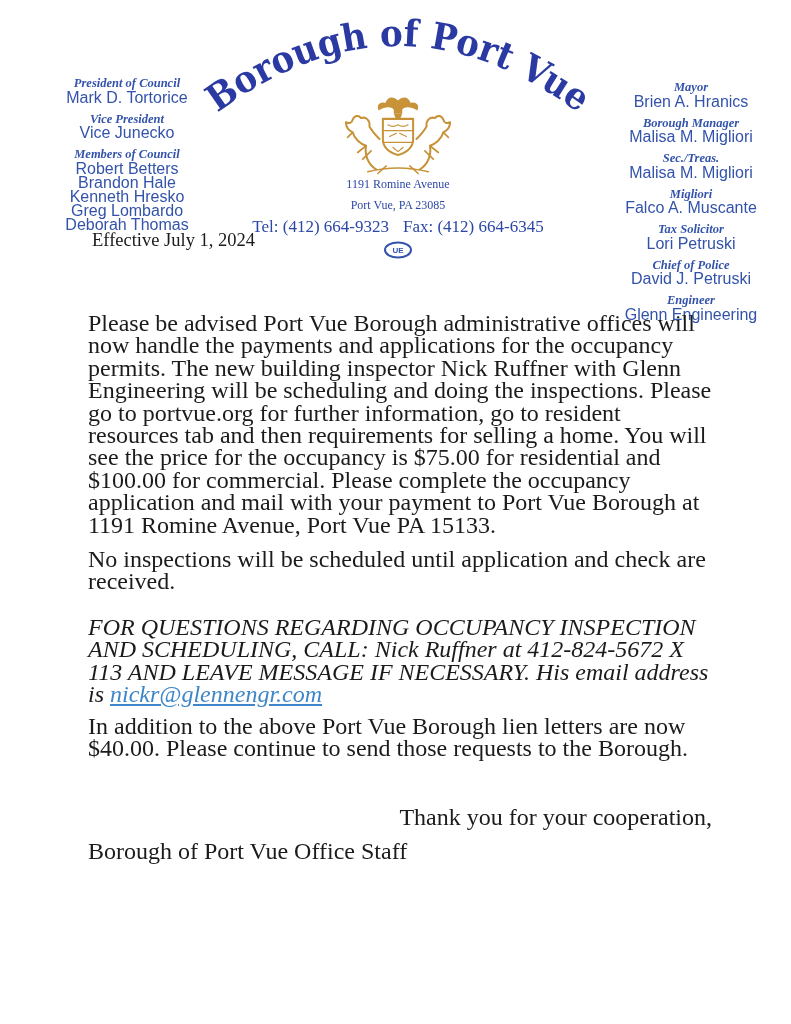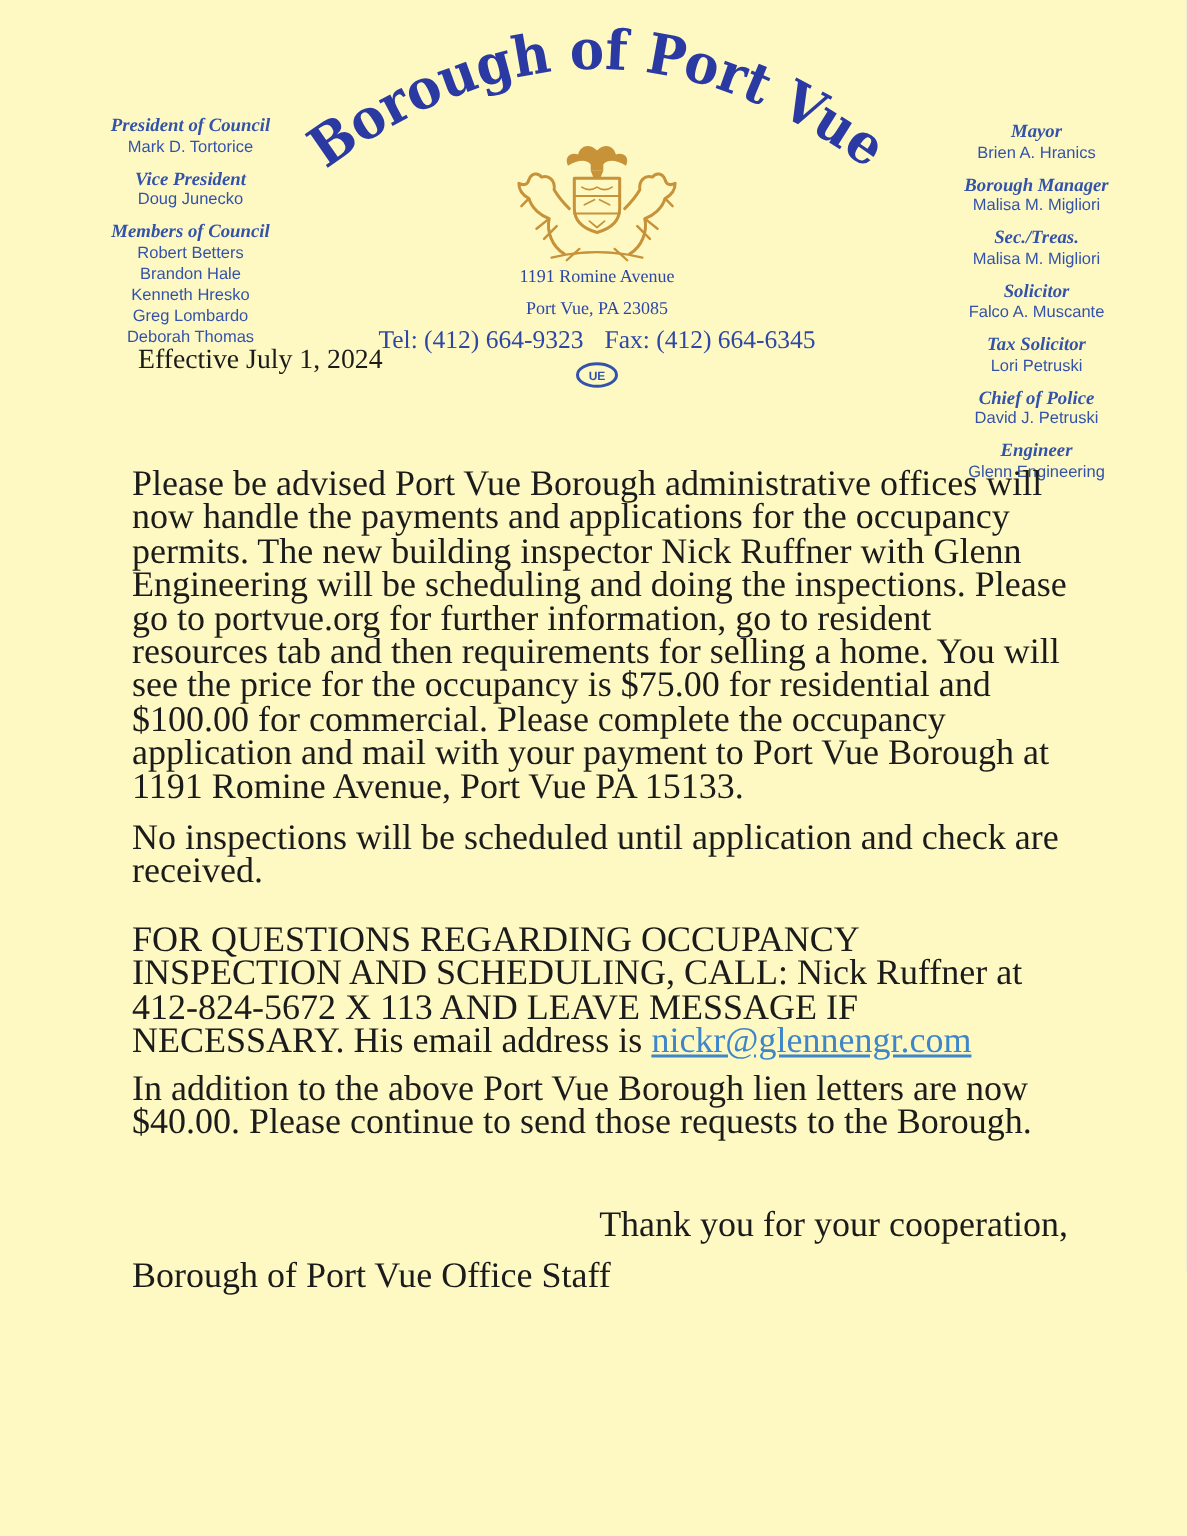--- a/index.html
+++ b/index.html
@@ -1,20 +1,20 @@
 <!DOCTYPE html>
 <html><head>
 <meta charset="utf-8">
 <style>
   html, body { margin:0; padding:0; background:#e8e8e8; }
   .page {
     position: relative;
     width: 791px;
     height: 1024px;
-    background: #fef9c3;
+    background: #ffffff;
     margin: 0 auto;
     font-family: "Liberation Serif", serif;
     overflow: hidden;
   }
 
   
   .officials {
     position: absolute;
     text-align: center;
     color: #3353ab;
@@ -24,21 +24,21 @@
   .off-group { margin-bottom: 7px; }
   .off-title {
     font-family: "Liberation Serif", serif;
     font-weight: bold;
     font-style: italic;
     font-size: 12.5px;
     line-height: 14.5px;
   }
   .off-name {
     font-family: "Liberation Sans", sans-serif;
-    font-size: 11px;
+    font-size: 16px;
     line-height: 14px;
   }
 
   
   .header-center {
     position: absolute;
     left: 192px; top: 14px; width: 412px; height: 280px;
     text-align: center;
   }
   .arch-svg { position: absolute; left: 0; top: 0; }
@@ -66,42 +66,42 @@
   .letter-body {
     position: absolute;
     left: 88px; top: 312px; width: 624px;
     font-size: 24px;
     line-height: 22.4px;
     color: #1b1b1b;
   }
   .letter-body p { margin: 0; }
   .p1 { margin-bottom: 12px !important; }
   .p2 { margin-bottom: 23px !important; }
-  .p3 { margin-bottom: 9px !important; }
+  .p3 { margin-bottom: 9px !important; font-style: italic; }
   .p4 { margin-bottom: 47px !important; }
   .closing1 { margin-bottom: 11px !important; text-align: right; }
   .email-link {
     color: #3e86c9;
     text-decoration: underline;
     cursor: pointer;
   }
 </style>
 </head>
 <body>
 
 <div class="page">
 
   <div class="officials officials-left">
     <div class="off-group">
       <div class="off-title">President of Council</div>
       <div class="off-name">Mark D. Tortorice</div>
     </div>
     <div class="off-group">
       <div class="off-title">Vice President</div>
-      <div class="off-name">Doug Junecko</div>
+      <div class="off-name">Vice Junecko</div>
     </div>
     <div class="off-group">
       <div class="off-title">Members of Council</div>
       <div class="off-name">Robert Betters</div>
       <div class="off-name">Brandon Hale</div>
       <div class="off-name">Kenneth Hresko</div>
       <div class="off-name">Greg Lombardo</div>
       <div class="off-name">Deborah Thomas</div>
     </div>
   </div>
@@ -113,21 +113,21 @@
     </div>
     <div class="off-group">
       <div class="off-title">Borough Manager</div>
       <div class="off-name">Malisa M. Migliori</div>
     </div>
     <div class="off-group">
       <div class="off-title">Sec./Treas.</div>
       <div class="off-name">Malisa M. Migliori</div>
     </div>
     <div class="off-group">
-      <div class="off-title">Solicitor</div>
+      <div class="off-title">Migliori</div>
       <div class="off-name">Falco A. Muscante</div>
     </div>
     <div class="off-group">
       <div class="off-title">Tax Solicitor</div>
       <div class="off-name">Lori Petruski</div>
     </div>
     <div class="off-group">
       <div class="off-title">Chief of Police</div>
       <div class="off-name">David J. Petruski</div>
     </div>

